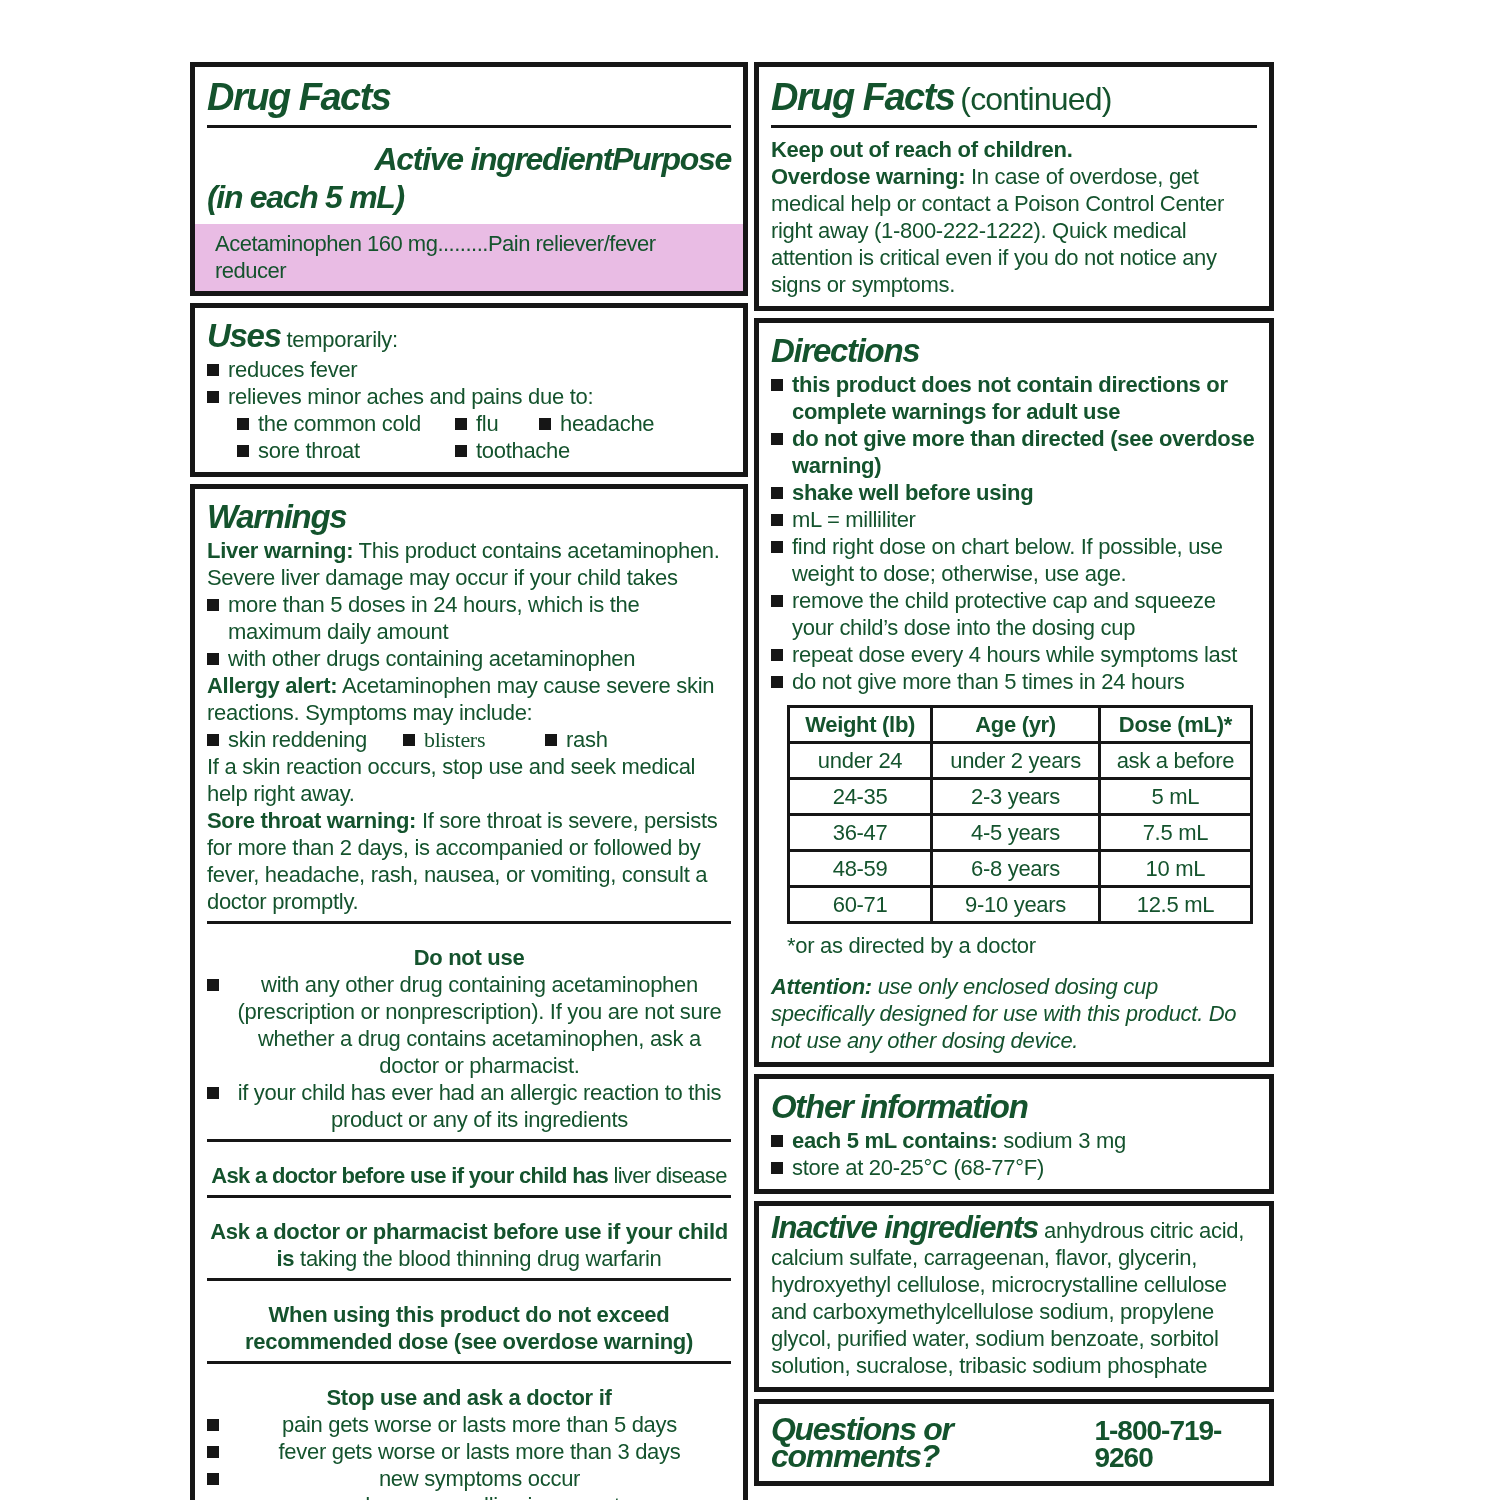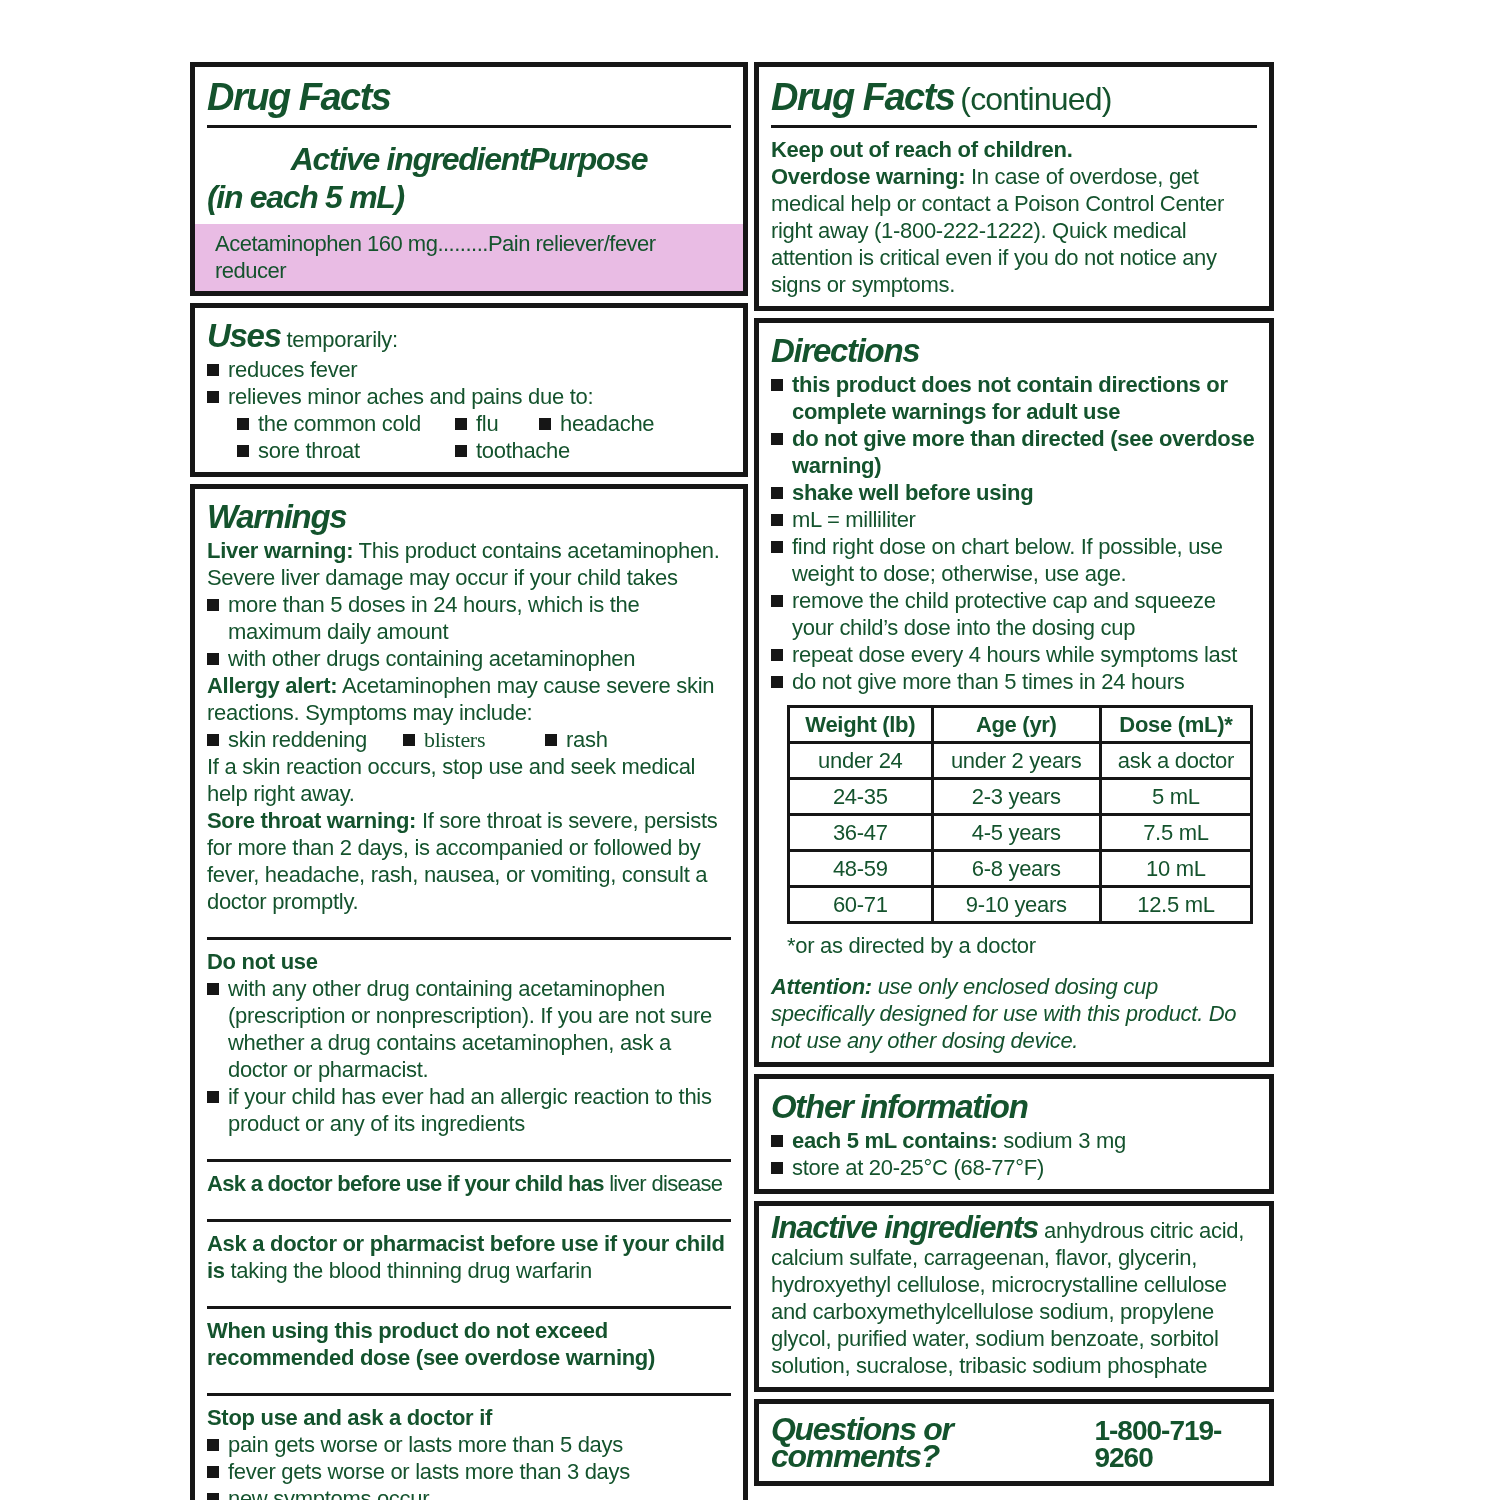--- a/index.html
+++ b/index.html
@@ -25,23 +25,23 @@
     font-size: 22px;
     line-height: 27px;
     letter-spacing: -0.3px;
   }
   .grow { flex: 1; }
   .df-title { font-style: italic; font-weight: 700; font-size: 38px; line-height: 44px; letter-spacing: -1.5px; }
   .continued { font-style: normal; font-weight: 400; font-size: 32px; letter-spacing: -0.8px; }
   .sec-h { font-style: italic; font-weight: 700; font-size: 33px; line-height: 40px; letter-spacing: -1.3px; }
   .sec-h-inline { font-style: italic; font-weight: 700; font-size: 31px; letter-spacing: -1.2px; }
   .rule { border-top: 3px solid #161616; margin: 6px 0 8px 0; }
-  .subsec { border-top: 3px solid #161616; margin-top: 22px; padding-top: 8px; }
+  .subsec { border-top: 3px solid #161616; margin-top: 6px; padding-top: 20px; text-align: center; }
   .b { font-weight: 700; }
-  .hdr-row { display: flex; justify-content: center; align-items: baseline; margin-top: 12px; }
+  .hdr-row { display: flex; justify-content: flex-end; align-items: baseline; margin-top: 12px; }
   .ai-h { font-style: italic; font-weight: 700; font-size: 32px; line-height: 38px; letter-spacing: -1.3px; }
   .active-band {
     background: #e9bce4;
     margin: 8px -12px -8px -12px;
     padding: 6px 12px 7px 20px;
     letter-spacing: -0.5px;
   }
   .bullet { display: flex; align-items: flex-start; }
   .sq { flex: 0 0 12px; width: 12px; height: 12px; background: #161616; margin: 8px 9px 0 0; }
   .bt { flex: 1; }
@@ -280,21 +280,21 @@
             <tr>
               <th>Weight (lb)</th>
               <th>Age (yr)</th>
               <th>Dose (mL)*</th>
             </tr>
           </thead>
           <tbody>
             <tr>
               <td>under 24</td>
               <td>under 2 years</td>
-              <td>ask a doctor</td>
+              <td>ask a before</td>
             </tr>
             <tr>
               <td>24-35</td>
               <td>2-3 years</td>
               <td>5 mL</td>
             </tr>
             <tr>
               <td>36-47</td>
               <td>4-5 years</td>
               <td>7.5 mL</td>

